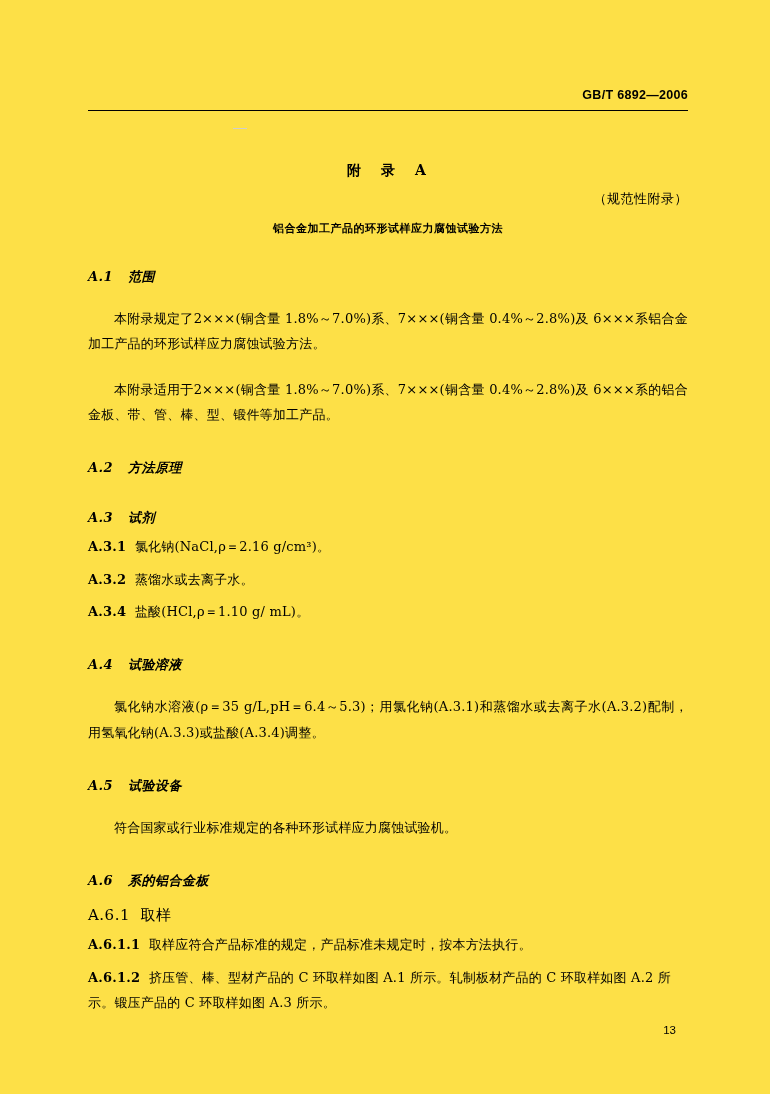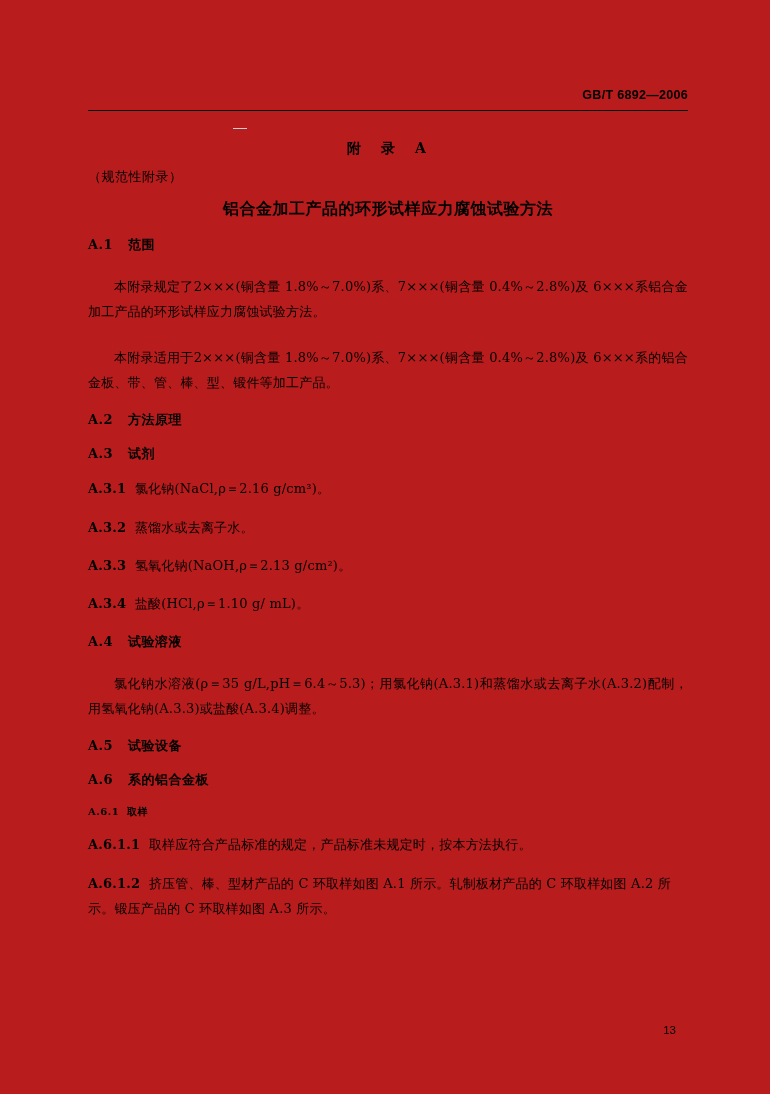--- a/index.html
+++ b/index.html
@@ -3,21 +3,21 @@
 <meta charset="utf-8">
 <style>
   html, body {
     margin: 0;
     padding: 0;
     background: #7a7a7a;
   }
   .page {
     width: 770px;
     height: 1094px;
-    background: #b91c1c;
+    background: #fde047;
     position: relative;
     margin: 0 auto;
     font-family: "DejaVu Serif", "Liberation Serif", serif;
     color: #000;
     overflow: hidden;
   }
   .content {
     position: absolute;
     left: 88px;
     top: 0;
@@ -46,69 +46,70 @@
     position: absolute;
     top: 140px;
     left: 0;
     width: 600px;
   }
   .annex-title {
     text-align: center;
     font-weight: bold;
     font-size: 14px;
     letter-spacing: 3px;
-    margin-top: 0;
+    margin-top: 22px;
     font-family: "DejaVu Serif", "Liberation Serif", serif;
   }
   .annex-sub {
-    text-align: left;
+    text-align: right;
     font-size: 13px;
     margin-top: 10px;
     letter-spacing: 0.5px;
   }
   .annex-name {
     text-align: center;
-    font-size: 16px;
+    font-size: 11px;
     font-weight: bold;
     margin-top: 13px;
     letter-spacing: 0.5px;
   }
   .h2 {
     font-size: 13px;
     font-weight: bold;
-    margin-top: 16px;
+    margin-top: 32px;
     letter-spacing: 0.5px;
+    font-style: italic;
   }
   .h2 .num {
     display: inline-block;
     min-width: 40px;
   }
   .para {
     font-size: 13px;
     line-height: 1.95;
     margin-top: 7px;
     text-align: justify;
     letter-spacing: 0.2px;
   }
   .indent {
     text-indent: 26px;
     margin-top: 20px;
   }
   .item {
     font-size: 13px;
     line-height: 1.95;
-    margin-top: 13px;
+    margin-top: 7px;
     letter-spacing: 0.2px;
   }
   .item-bold-num {
     font-weight: bold;
   }
   .sub-h {
-    font-size: 10px;
-    font-weight: bold;
+    font-size: 15px;
+    font-weight: normal;
     margin-top: 16px;
     letter-spacing: 0.5px;
   }
   .pagenum {
     position: absolute;
     right: 12px;
     top: 1024px;
     font-family: "Liberation Sans", sans-serif;
     font-size: 11.5px;
   }
@@ -150,34 +151,32 @@
       <div class="h2">
         <span class="num">A.3</span><span>试剂</span>
       </div>
       <div class="item">
         <span class="item-bold-num">A.3.1</span>&nbsp;&nbsp;<span>氯化钠(NaCl,ρ＝2.16 g/cm³)。</span>
       </div>
       <div class="item">
         <span class="item-bold-num">A.3.2</span>&nbsp;&nbsp;<span>蒸馏水或去离子水。</span>
       </div>
       <div class="item">
-        <span class="item-bold-num">A.3.3</span>&nbsp;&nbsp;<span>氢氧化钠(NaOH,ρ＝2.13 g/cm²)。</span>
-      </div>
-      <div class="item">
         <span class="item-bold-num">A.3.4</span>&nbsp;&nbsp;<span>盐酸(HCl,ρ＝1.10 g/ mL)。</span>
       </div>
 
       <div class="h2">
         <span class="num">A.4</span><span>试验溶液</span>
       </div>
       <div class="para indent">氯化钠水溶液(ρ＝35 g/L,pH＝6.4～5.3)；用氯化钠(A.3.1)和蒸馏水或去离子水(A.3.2)配制，用氢氧化钠(A.3.3)或盐酸(A.3.4)调整。</div>
 
       <div class="h2">
         <span class="num">A.5</span><span>试验设备</span>
       </div>
+      <div class="para indent">符合国家或行业标准规定的各种环形试样应力腐蚀试验机。</div>
 
       <div class="h2">
         <span class="num">A.6</span><span>系的铝合金板</span>
       </div>
       <div class="sub-h">
         <span class="num">A.6.1</span>&nbsp;&nbsp;<span>取样</span>
       </div>
       <div class="item">
         <span class="item-bold-num">A.6.1.1</span>&nbsp;&nbsp;<span>取样应符合产品标准的规定，产品标准未规定时，按本方法执行。</span>
       </div>

